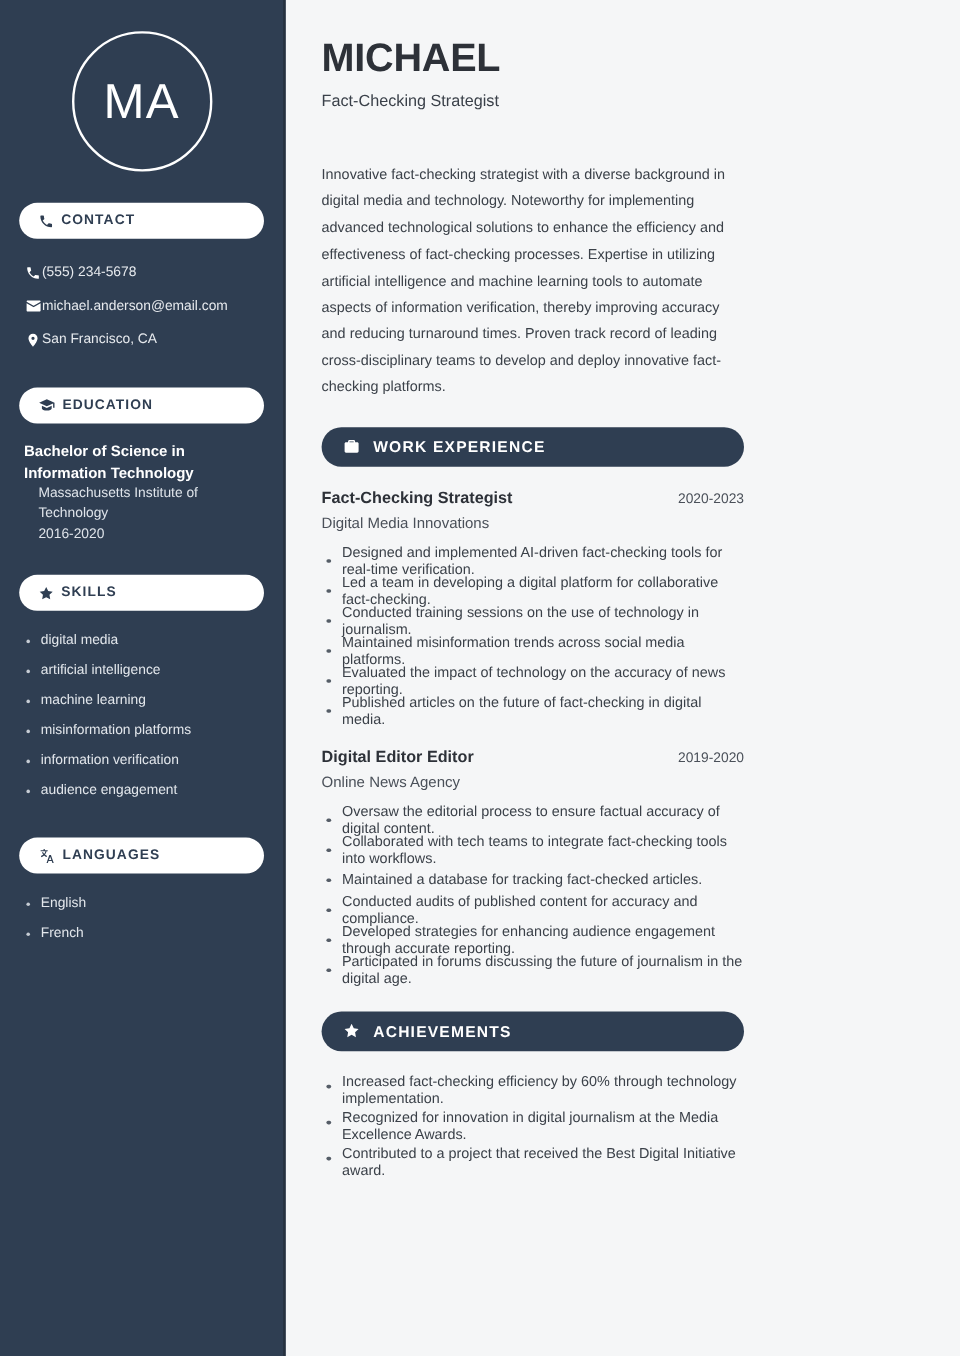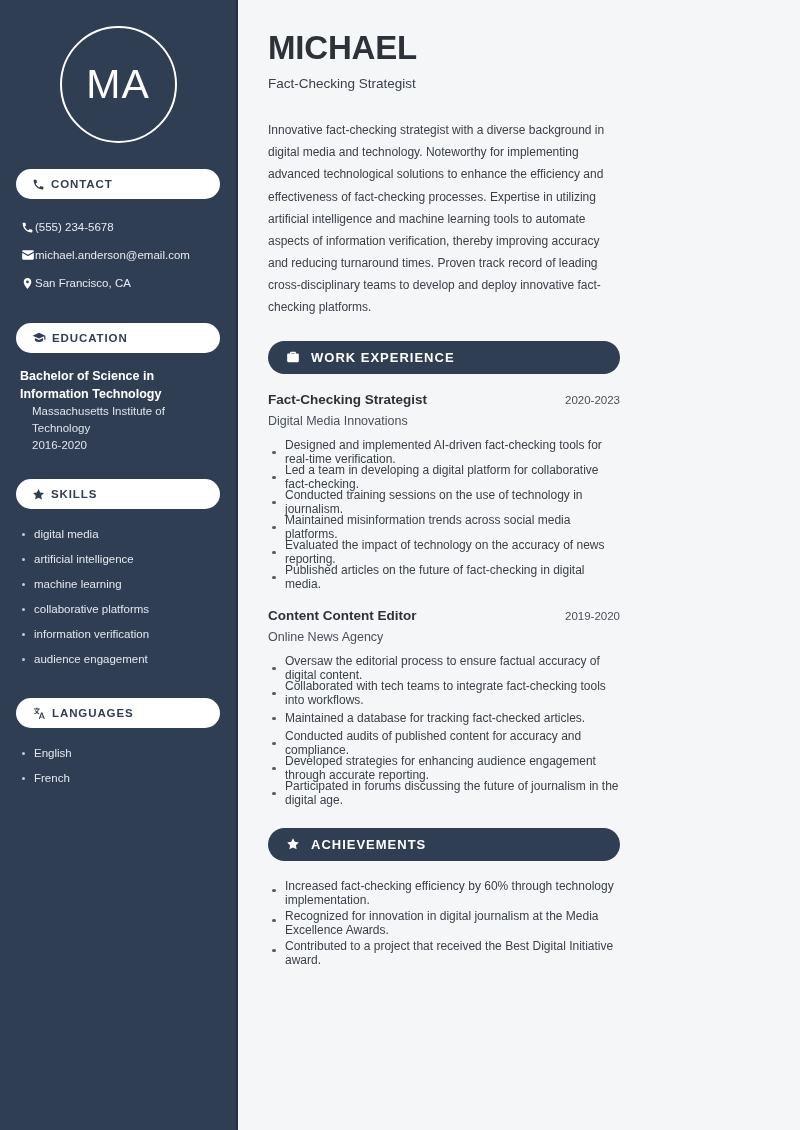--- a/index.html
+++ b/index.html
@@ -136,21 +136,21 @@
     line-height: 1.12;
     letter-spacing: -0.2px;
   }
   .role {
     margin-top: 9px;
     font-size: 13.5px;
     color: #3a4049;
   }
 
   .summary {
-    margin-top: 28px;
+    margin-top: 43px;
     font-size: 12px;
     line-height: 1.85;
     color: #3b4149;
     max-width: 506px;
   }
 
   .section-bar {
     background: #2f3e52;
     color: #ffffff;
     border-radius: 999px;
@@ -283,21 +283,21 @@
           <path d="M12 2l3.1 6.3 6.9 1-5 4.9 1.2 6.9L12 17.8 5.8 21.1 7 14.2 2 9.3l6.9-1L12 2z"></path>
         </svg>
       </span>
       <span>SKILLS</span>
     </div>
 
     <ul class="bullets">
       <li>digital media</li>
       <li>artificial intelligence</li>
       <li>machine learning</li>
-      <li>collaborative platforms</li>
+      <li>misinformation platforms</li>
       <li>information verification</li>
       <li>audience engagement</li>
     </ul>
 
     <div class="pill">
       <span class="ico">
         <svg width="14" height="14" viewBox="0 0 24 24" fill="#2f3e52">
           <path d="M3.2 4.2h4.2V2.6h1.7v1.6h4.2v1.6h-1.6c-.4 1.9-1.2 3.5-2.3 4.8.9.8 1.9 1.4 3 1.9l-.7 1.6c-1.3-.6-2.5-1.4-3.5-2.3-1.1 1-2.4 1.8-3.9 2.4l-.7-1.6c1.3-.5 2.5-1.1 3.4-2-.9-1-1.5-2.2-2-3.5h1.8c.4.9.9 1.7 1.5 2.4.8-1 1.4-2.2 1.7-3.7H3.2V4.2zM15.6 11.2h2.3l4 11.2h-1.9l-.9-2.6h-4.7l-.9 2.6h-1.9l4-11.2zm1.2 2.3l-1.7 4.8h3.4l-1.7-4.8z"></path>
         </svg>
       </span>
@@ -340,21 +340,21 @@
         <li>Led a team in developing a digital platform for collaborative fact-checking.</li>
         <li>Conducted training sessions on the use of technology in journalism.</li>
         <li>Maintained misinformation trends across social media platforms.</li>
         <li>Evaluated the impact of technology on the accuracy of news reporting.</li>
         <li>Published articles on the future of fact-checking in digital media.</li>
       </ul>
     </div>
 
     <div class="job">
       <div class="job-head">
-        <span class="job-title">Content Content Editor</span>
+        <span class="job-title">Digital Editor Editor</span>
         <span class="job-dates">2019-2020</span>
       </div>
       <div class="job-company">Online News Agency</div>
       <ul class="job-bullets">
         <li>Oversaw the editorial process to ensure factual accuracy of digital content.</li>
         <li>Collaborated with tech teams to integrate fact-checking tools into workflows.</li>
         <li>Maintained a database for tracking fact-checked articles.</li>
         <li>Conducted audits of published content for accuracy and compliance.</li>
         <li>Developed strategies for enhancing audience engagement through accurate reporting.</li>
         <li>Participated in forums discussing the future of journalism in the digital age.</li>

